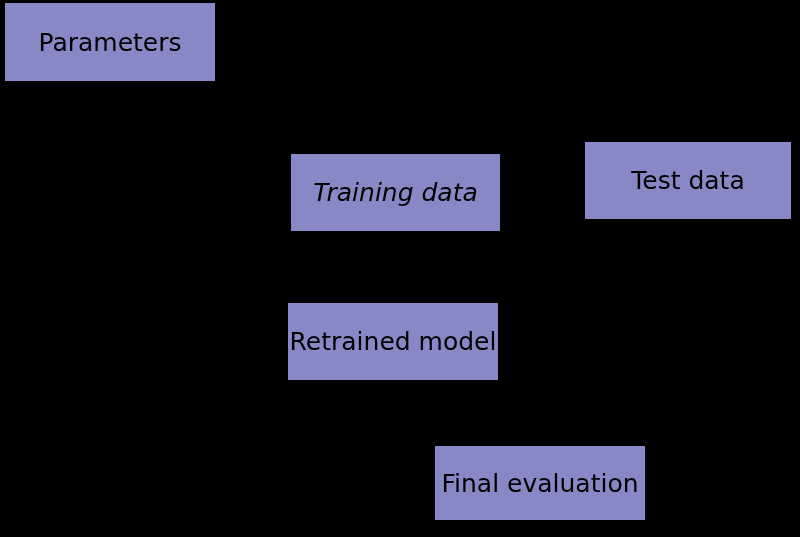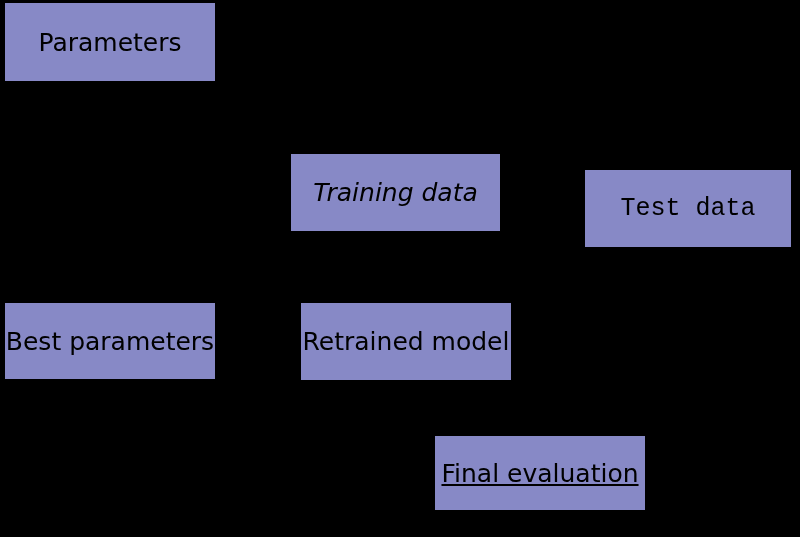--- a/index.html
+++ b/index.html
@@ -27,47 +27,44 @@
     font-size: 25px;
     line-height: 1;
     white-space: nowrap;
     text-align: center;
   }
   
   .node-parameters      { left: 3px;   top: 1px;   width: 214px; height: 82px; }
   .node-dataset         { left: 433px; top: 2px;   width: 214px; height: 81px; }
   .node-cross-validation{ left: 3px;   top: 152px; width: 214px; height: 81px; }
   .node-training-data   { left: 289px; top: 152px; width: 213px; height: 81px; font-style: italic; }
-  .node-test-data       { left: 583px; top: 168px; width: 210px; height: 81px; font-family: Liberation Mono, monospace; }
+  .node-test-data       { left: 583px; top: 140px; width: 210px; height: 81px; }
   .node-best-parameters { left: 3px;   top: 301px; width: 214px; height: 80px; }
-  .node-retrained-model { left: 299px; top: 301px; width: 214px; height: 81px; }
-  .node-final-evaluation{ left: 433px; top: 434px; width: 214px; height: 78px; text-decoration: underline; }
+  .node-retrained-model { left: 286px; top: 301px; width: 214px; height: 81px; }
+  .node-final-evaluation{ left: 433px; top: 444px; width: 214px; height: 78px; }
 </style>
 </head>
 <body>
 
 <div class="canvas">
 
   <div class="node node-parameters">
     <span>Parameters</span>
   </div>
 
 
 
   <div class="node node-training-data">
     <span>Training data</span>
   </div>
 
   <div class="node node-test-data">
     <span>Test data</span>
   </div>
 
-  <div class="node node-best-parameters">
-    <span>Best parameters</span>
-  </div>
 
   <div class="node node-retrained-model">
     <span>Retrained model</span>
   </div>
 
   <div class="node node-final-evaluation">
     <span>Final evaluation</span>
   </div>
 
 </div>

